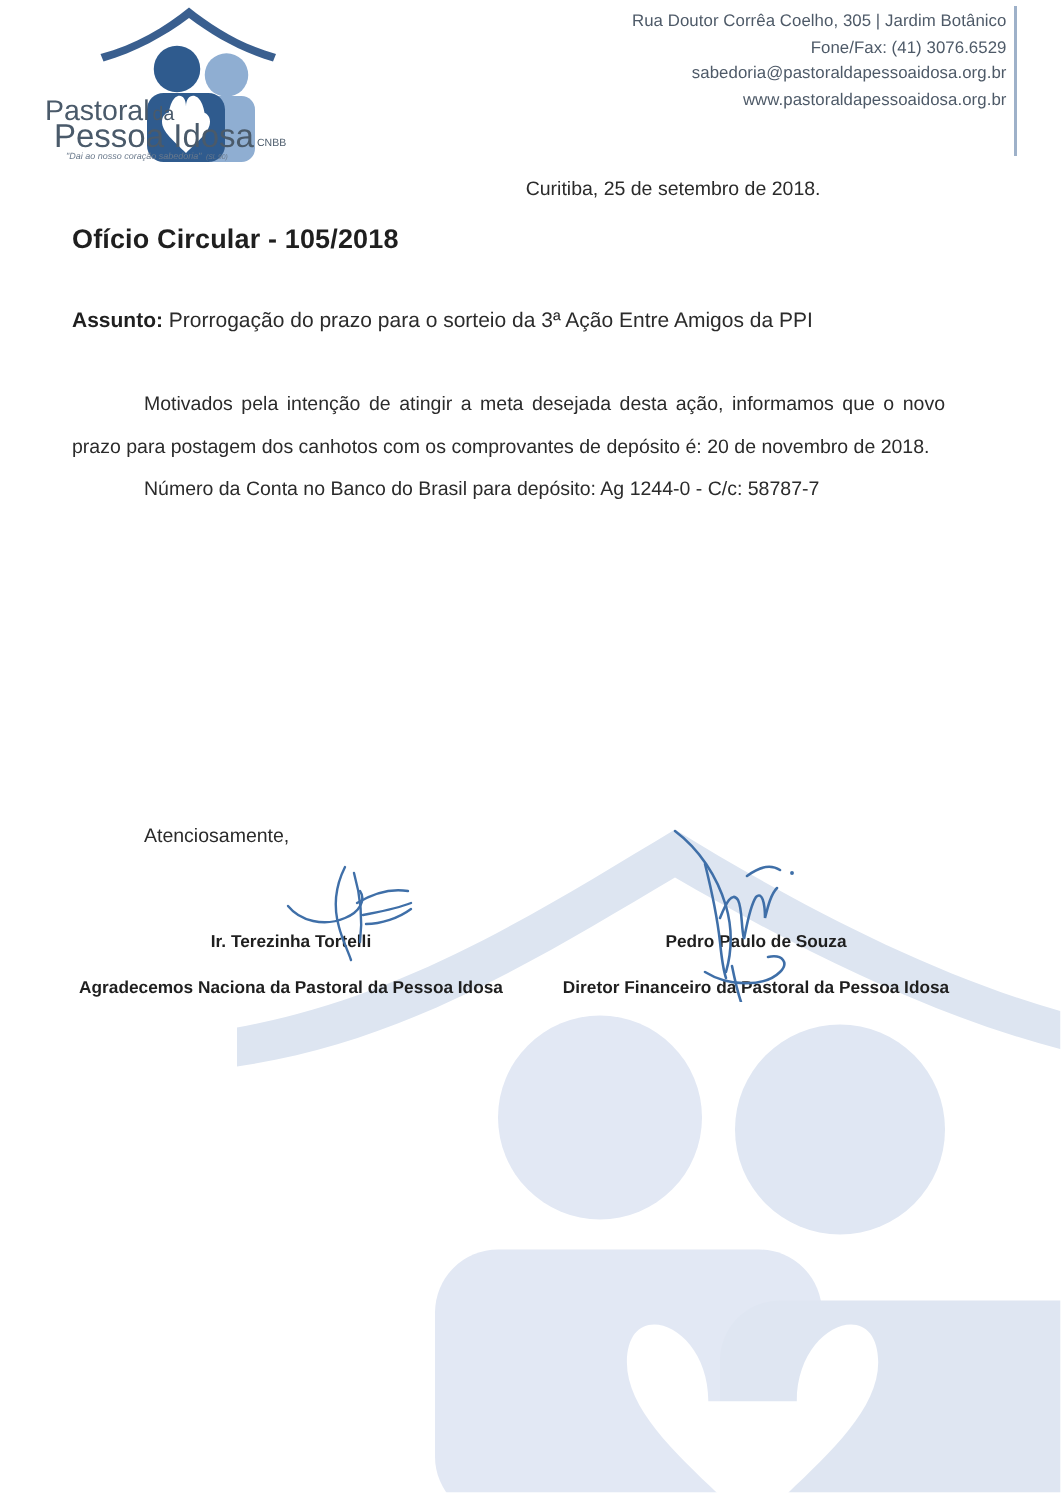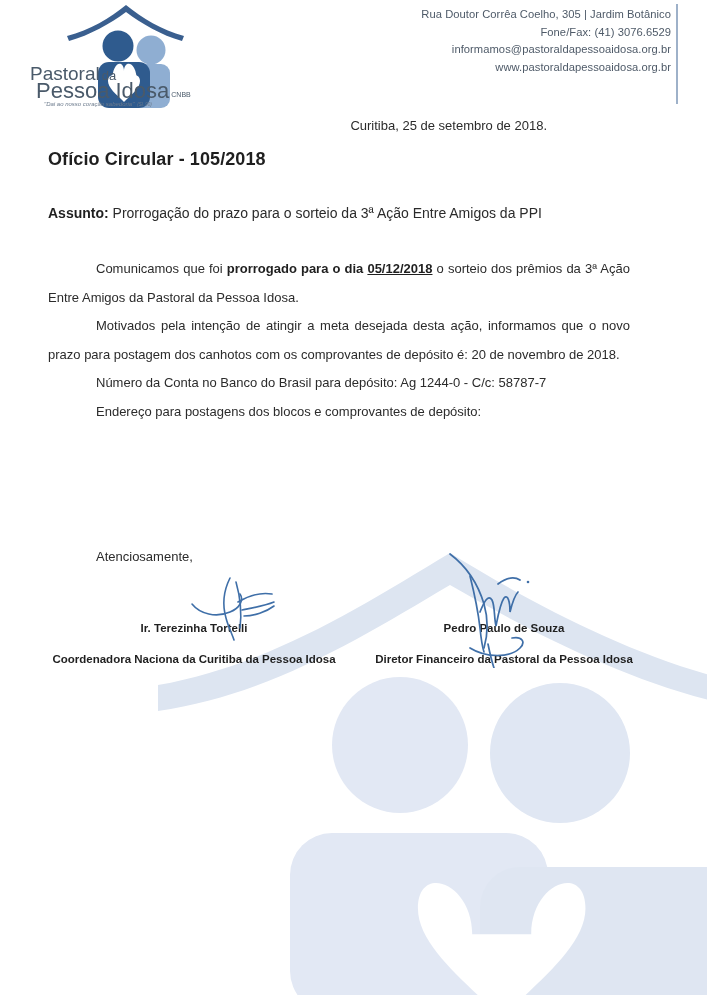--- a/index.html
+++ b/index.html
@@ -251,45 +251,43 @@
       <svg class="logo-mark" viewBox="0 0 170 106" aria-hidden="true" style="z-index:2">
         <text x="8" y="78" font-family="'Liberation Sans', sans-serif" font-size="19" fill="#4a5a6a">Pastoral<tspan font-size="13" dx="2">da</tspan></text>
         <text x="14" y="96" font-family="'Liberation Sans', sans-serif" font-size="22" fill="#4a5a6a">Pessoa Idosa<tspan font-size="7" dx="2" dy="-1">CNBB</tspan></text>
         <text x="22" y="104" font-family="'Liberation Sans', sans-serif" font-size="6" fill="#6b7a8c" font-style="italic">"Dai ao nosso coração sabedoria"<tspan dx="3" font-size="4.5">(Sl. 90)</tspan></text>
       </svg>
     </div>
 
     <div class="contact-block">
       <div class="contact-line">Rua Doutor Corrêa Coelho, 305 | Jardim Botânico</div>
       <div class="contact-line">Fone/Fax:  (41) 3076.6529</div>
-      <div class="contact-line">informamos@pastoraldapessoaidosa.org.br</div>
+      <div class="contact-line">sabedoria@pastoraldapessoaidosa.org.br</div>
       <div class="contact-line">www.pastoraldapessoaidosa.org.br</div>
     </div>
 
     <div class="header-rule"></div>
   </div>
 
   <div class="content">
 
     <div class="dateline">Curitiba, 25 de setembro de 2018.</div>
 
     <div class="ref-line">Ofício Circular - 105/2018</div>
 
     <div class="subject-line">
       <b>Assunto:</b><span> Prorrogação do prazo para o sorteio da 3ª Ação Entre Amigos da PPI</span>
     </div>
 
     <div class="body-text">
-      <p><span>Comunicamos que foi </span><span class="b-strong">prorrogado para o dia </span><span class="u-bold">05/12/2018</span><span> o sorteio dos prêmios da 3ª Ação Entre Amigos da Pastoral da Pessoa Idosa.</span></p>
 
       <p>Motivados pela intenção de atingir a meta desejada desta ação, informamos que o novo prazo para postagem dos canhotos com os comprovantes de depósito é: 20 de novembro de 2018.</p>
 
       <p>Número da Conta no Banco do Brasil para depósito: Ag 1244-0  - C/c: 58787-7</p>
 
-      <p>Endereço para postagens dos blocos e comprovantes de depósito:</p>
 
 
     </div>
 
     <div class="closing">Atenciosamente,</div>
   </div>
 
   <svg class="sig-ink left" viewBox="0 0 110 70" aria-hidden="true">
     <g fill="none" stroke="#3f6fa8" stroke-width="1.6" stroke-linecap="round">
       <path d="M 6 32 C 14 42 30 46 44 40 C 54 36 58 28 54 22"></path>
@@ -312,21 +310,21 @@
       <circle cx="88" cy="34" r="1.3" fill="#3f6fa8" stroke="none"></circle>
       <path d="M 30 100 C 46 110 70 110 80 100 C 86 94 82 88 72 90"></path>
       <path d="M 48 96 C 50 106 52 114 54 120"></path>
     </g>
   </svg>
 
   <div class="sig-area">
 
     <div class="sig-col left">
       <div class="sig-name">Ir. Terezinha Tortelli</div>
-      <div class="sig-title">Coordenadora Naciona da Curitiba da Pessoa Idosa</div>
+      <div class="sig-title">Agradecemos Naciona da Pastoral da Pessoa Idosa</div>
     </div>
 
     <div class="sig-col right">
       <div class="sig-name">Pedro Paulo de Souza</div>
       <div class="sig-title">Diretor Financeiro da Pastoral da Pessoa Idosa</div>
     </div>
   </div>
 
 </div>
 

